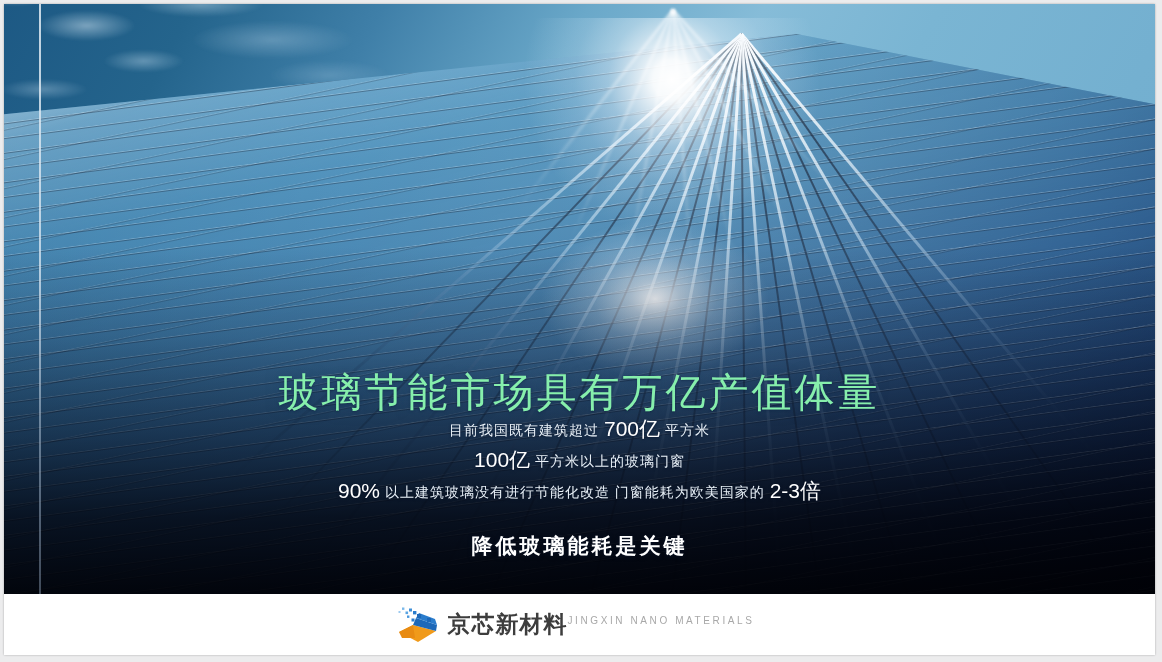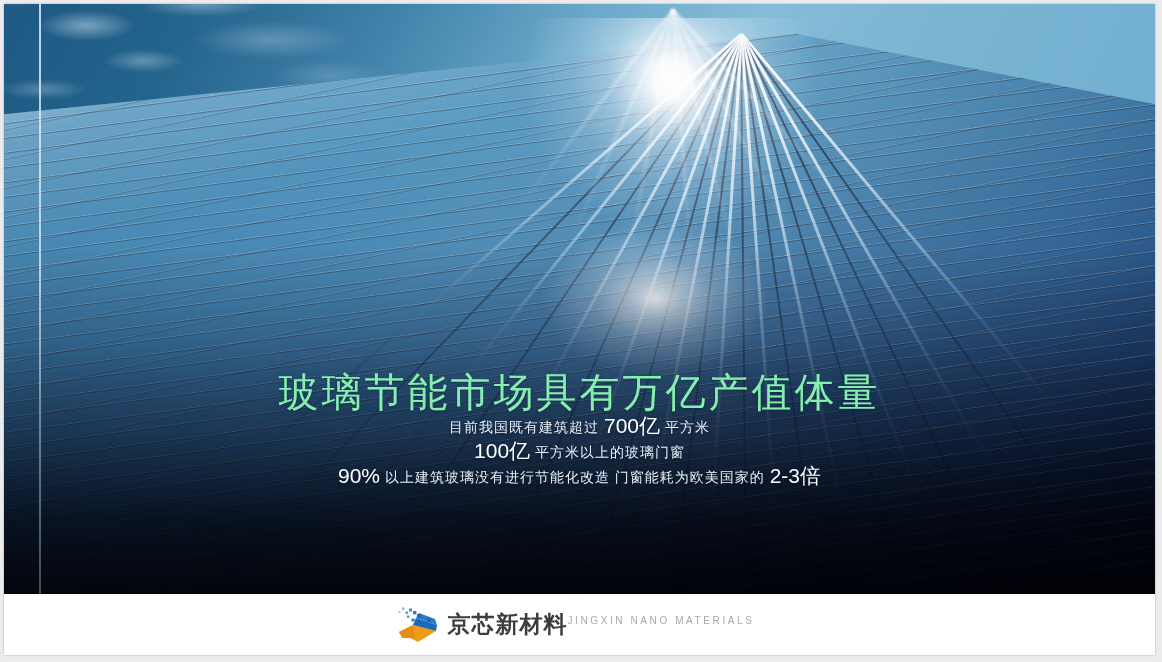--- a/index.html
+++ b/index.html
@@ -241,21 +241,21 @@
     color: #86efac;
     text-shadow: 0 0 14px rgba(18,52,92,.55), 0 1px 2px rgba(10,30,60,.5);
     white-space: nowrap;
   }
   .stat-line {
     margin-top: 0;
     font-size: 14px;
     font-weight: 400;
     letter-spacing: 1px;
     color: #e9f1f8;
-    line-height: 23px;
+    line-height: 29px;
     white-space: nowrap;
     text-shadow: 0 1px 3px rgba(4,16,40,.65);
   }
   .stat-line:first-of-type { margin-top: 16px; }
   .big-num {
     font-size: 21px;
     font-weight: 300;
     letter-spacing: 0;
     color: #ffffff;
     vertical-align: -1px;
@@ -372,20 +372,21 @@
         <span class="big-num">100亿</span>
         <span>平方米以上的玻璃门窗</span>
       </div>
 
       <div class="stat-line">
         <span class="big-num">90%</span>
         <span>以上建筑玻璃没有进行节能化改造 门窗能耗为欧美国家的</span>
         <span class="big-num">2-3倍</span>
       </div>
 
+      <div id="kicker">降低玻璃能耗是关键</div>
     </div>
   </div>
 
   <div id="footer">
     <div id="logo">
 
       <svg id="logo-mark" viewBox="0 0 42 40">
 
         <polygon points="3,27 17,20 40,26 22,37" fill="#f09a1a"></polygon>
         <polygon points="3,27 17,20 19,33 6,33" fill="#e88b12"></polygon>

